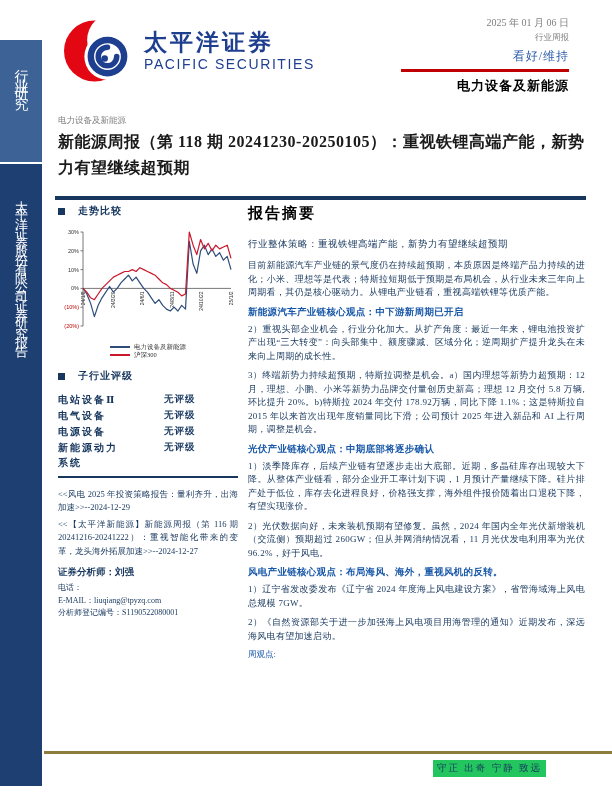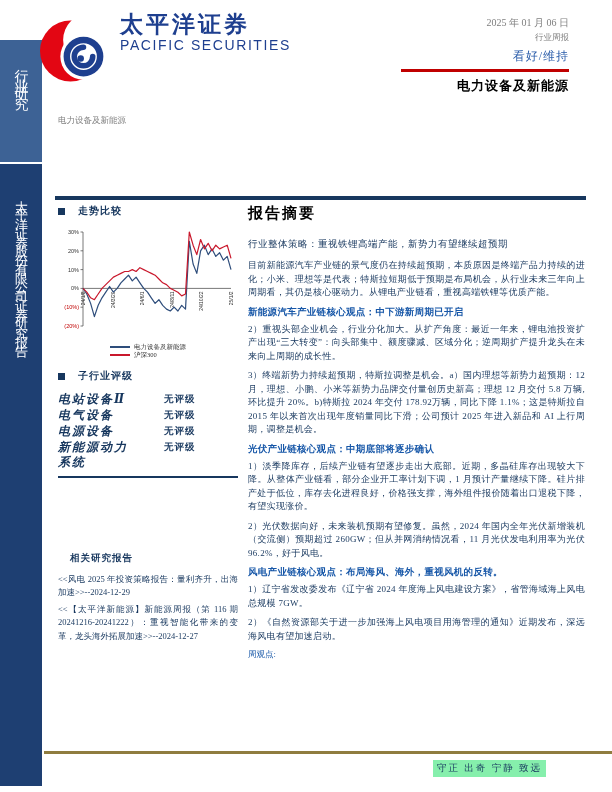--- a/index.html
+++ b/index.html
@@ -6,21 +6,21 @@
   .page{position:relative;width:612px;height:792px;background:#ffffff;margin:0 auto;overflow:hidden;
         font-family:"Liberation Serif","DejaVu Serif",serif;color:#17375e;}
   
   .sidebar-top{position:absolute;left:0;top:40px;width:42px;height:122px;background:#3d6295;}
   .sidebar-bottom{position:absolute;left:0;top:164px;width:42px;height:622px;background:#1e3f72;}
   .vtext{writing-mode:vertical-rl;color:#fff;display:block;margin:0 auto;
          font-family:"Liberation Serif","DejaVu Serif",serif;}
   .vtext.top{font-size:14px;letter-spacing:9px;padding-top:18px;}
   .vtext.bottom{font-size:13px;letter-spacing:9px;padding-top:26px;}
   
-  .logo{position:absolute;left:40px;top:12px;display:flex;}
+  .logo{position:absolute;left:64px;top:12px;display:flex;align-items:center;}
   .logo-text{margin-left:6px;}
   .logo-cn{font-size:23px;font-weight:bold;color:#1e3f8f;letter-spacing:3px;line-height:1.1;}
   .logo-en{font-size:14px;color:#1e3f8f;letter-spacing:1.6px;font-family:"Liberation Sans",sans-serif;}
   .header-right{position:absolute;right:43px;top:16px;text-align:right;}
   .hdate{font-size:10px;color:#7f7f7f;}
   .htype{font-size:8.5px;color:#7f7f7f;margin-top:2px;}
   .hrating{font-size:12px;color:#2b5daa;margin-top:4px;letter-spacing:1px;}
   .hredline{width:168px;height:3px;background:#c00000;margin:4px 0 5px auto;}
   .hindustry{font-size:13px;font-weight:bold;color:#000;letter-spacing:1px;}
   
@@ -33,42 +33,42 @@
   .sec-head{display:flex;align-items:center;font-size:10px;font-weight:bold;color:#17375e;letter-spacing:1px;}
   .sq{width:7px;height:7px;background:#17375e;margin-right:13px;flex:0 0 auto;}
   .chart-wrap{margin-top:8px;}
   .legend{margin:1px 0 0 52px;}
   .legend-row{display:flex;align-items:center;height:8px;}
   .legend-swatch{width:20px;height:2px;margin-right:4px;}
   .legend-label{font-size:6.5px;color:#333;}
   .subrating{margin-top:10px;}
   .ratings{margin-top:9px;}
   .rating-row{display:flex;align-items:flex-start;margin-bottom:1px;}
-  .rating-name{width:106px;font-size:12px;font-weight:bold;color:#17375e;white-space:pre-line;
-               line-height:15px;letter-spacing:2px;font-style:italic;}
+  .rating-name{width:106px;font-size:10px;font-weight:bold;color:#17375e;white-space:pre-line;
+               line-height:15px;letter-spacing:2px;}
   .rating-value{font-size:9.5px;font-weight:bold;color:#17375e;line-height:15px;letter-spacing:1px;}
   .left-divider{width:180px;height:1.5px;background:#17375e;margin:6px 0 10px 0;}
   .related-head{margin:74px 0 0 12px;font-size:9.5px;font-weight:bold;color:#17375e;letter-spacing:1px;}
   .related-list{margin-top:8px;}
   .related-item{font-size:8.5px;color:#17375e;line-height:13.5px;text-align:justify;margin-bottom:3px;}
   .analyst{margin-top:8px;}
   .analyst-name{font-size:9.5px;font-weight:bold;color:#17375e;margin-bottom:3px;}
   .analyst-line{font-size:8px;color:#17375e;line-height:12.5px;}
   
   .col-right{position:absolute;left:248px;top:204px;width:338px;}
   .summary-head{font-size:15px;font-weight:bold;color:#000;letter-spacing:2px;}
   .paras{margin-top:14px;height:528px;overflow:hidden;}
   .p-body{font-size:9px;line-height:1.5;color:#17375e;text-align:justify;margin:0 1px 6px 0;letter-spacing:0.3px;}
   .p-lead{font-size:9.5px;line-height:1.5;color:#17375e;margin:0 0 8px 0;letter-spacing:0.5px;}
   .p-heading{font-size:9.5px;font-weight:bold;color:#1757a8;margin:0 0 4px 0;letter-spacing:0.3px;}
   .p-subhead{font-size:8.5px;color:#1757a8;margin:2px 0 0 0;}
   
   .footer-rule{position:absolute;left:44px;top:751px;width:568px;height:2.5px;background:#8f7c3f;}
   .footer-left{position:absolute;left:58px;top:762px;font-size:9px;color:#17375e;letter-spacing:1px;}
-  .footer-right{position:absolute;right:66px;top:760px;font-size:9.5px;color:#17375e;background:#86efac;
+  .footer-right{position:absolute;right:66px;top:760px;font-size:9.5px;color:#17375e;background:#22c55e;
                 padding:2px 4px;letter-spacing:2px;}
   svg text{font-family:"Liberation Sans","DejaVu Sans",sans-serif;}
 </style>
 </head>
 <body>
 
 <div class="page">
 
   <div class="sidebar-top">
     <span class="vtext top">行业研究</span>
@@ -94,20 +94,21 @@
 
   <div class="header-right">
     <div class="hdate">2025 年 01 月 06 日</div>
     <div class="htype">行业周报</div>
     <div class="hrating">看好/维持</div>
     <div class="hredline"></div>
     <div class="hindustry">电力设备及新能源</div>
   </div>
 
   <div class="cat-label">电力设备及新能源</div>
+  <div class="report-title">新能源周报（第 118 期 20241230-20250105）：重视铁锂高端产能，新势力有望继续超预期</div>
   <div class="title-rule"></div>
 
   <div class="col-left">
     <div class="sec-head">
       <span class="sq"></span>
       <span>走势比较</span>
     </div>
     <div class="chart-wrap">
       <svg width="178" height="112" viewBox="0 0 178 112">
           <line x1="25" y1="6" x2="25" y2="100" stroke="#555" stroke-width="0.8"></line>
@@ -164,26 +165,31 @@
         </div>
         <div class="rating-row">
           <span class="rating-name">新能源动力
 系统</span>
           <span class="rating-value">无评级</span>
         </div>
       </div>
     <div class="left-divider"></div>
 
 
-    <div class="related-head">相关研究报告</div>
     <div class="related-list">
         <div class="related-item">&lt;&lt;风电 2025 年投资策略报告：量利齐升，出海加速&gt;&gt;--2024-12-29</div>
         <div class="related-item">&lt;&lt;【太平洋新能源】新能源周报（第 116 期 20241216-20241222）：重视智能化带来的变革，龙头海外拓展加速&gt;&gt;--2024-12-27</div>
       </div>
 
+    <div class="analyst">
+      <div class="analyst-name">证券分析师：刘强</div>
+      <div class="analyst-line">电话：</div>
+      <div class="analyst-line">E-MAIL：liuqiang@tpyzq.com</div>
+      <div class="analyst-line">分析师登记编号：S1190522080001</div>
+    </div>
   </div>
 
   <div class="col-right">
     <div class="summary-head">报告摘要</div>
     <div class="paras">
         <div class="p-lead">行业整体策略：重视铁锂高端产能，新势力有望继续超预期</div>
         <div class="p-body">目前新能源汽车产业链的景气度仍在持续超预期，本质原因是终端产品力持续的进化；小米、理想等是代表；特斯拉短期低于预期是布局机会，从行业未来三年向上周期看，其仍是核心驱动力。从锂电产业链看，重视高端铁锂等优质产能。</div>
         <div class="p-heading">新能源汽车产业链核心观点：中下游新周期已开启</div>
         <div class="p-body">2）重视头部企业机会，行业分化加大。从扩产角度：最近一年来，锂电池投资扩产出现“三大转变”：向头部集中、额度骤减、区域分化；逆周期扩产提升龙头在未来向上周期的成长性。</div>
         <div class="p-body">3）终端新势力持续超预期，特斯拉调整是机会。a）国内理想等新势力超预期：12月，理想、小鹏、小米等新势力品牌交付量创历史新高；理想 12 月交付 5.8 万辆,环比提升 20%。b)特斯拉 2024 年交付 178.92万辆，同比下降 1.1%；这是特斯拉自 2015 年以来首次出现年度销量同比下滑；公司预计 2025 年进入新品和 AI 上行周期，调整是机会。</div>

